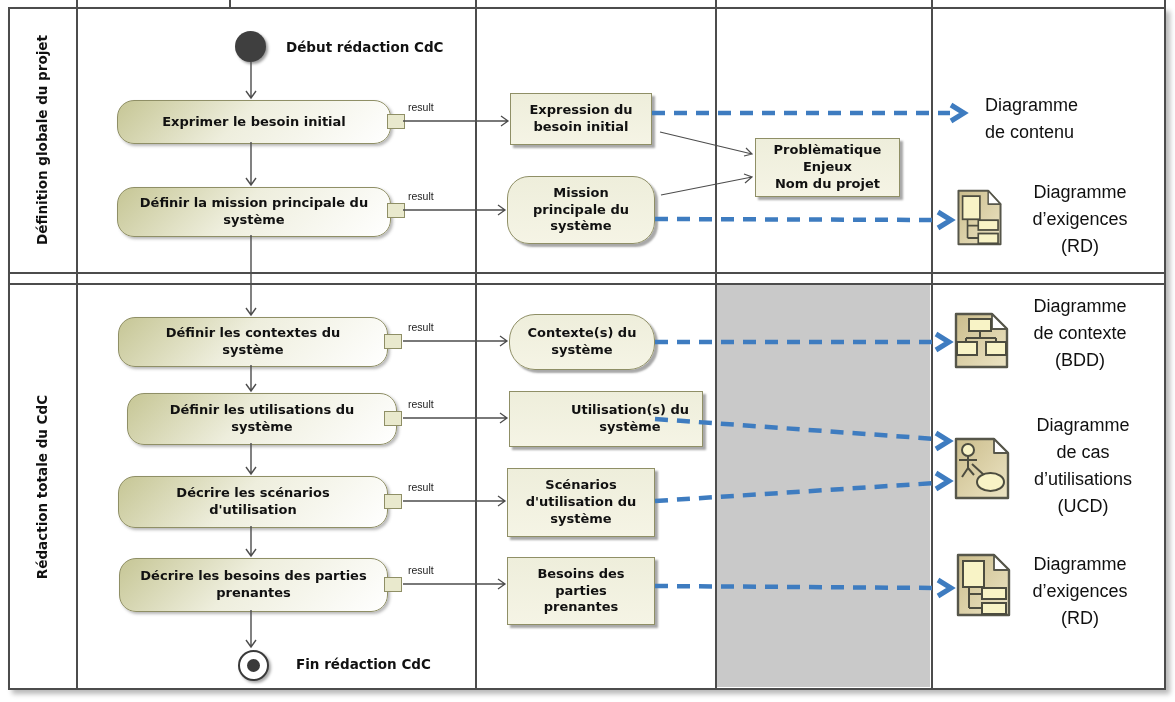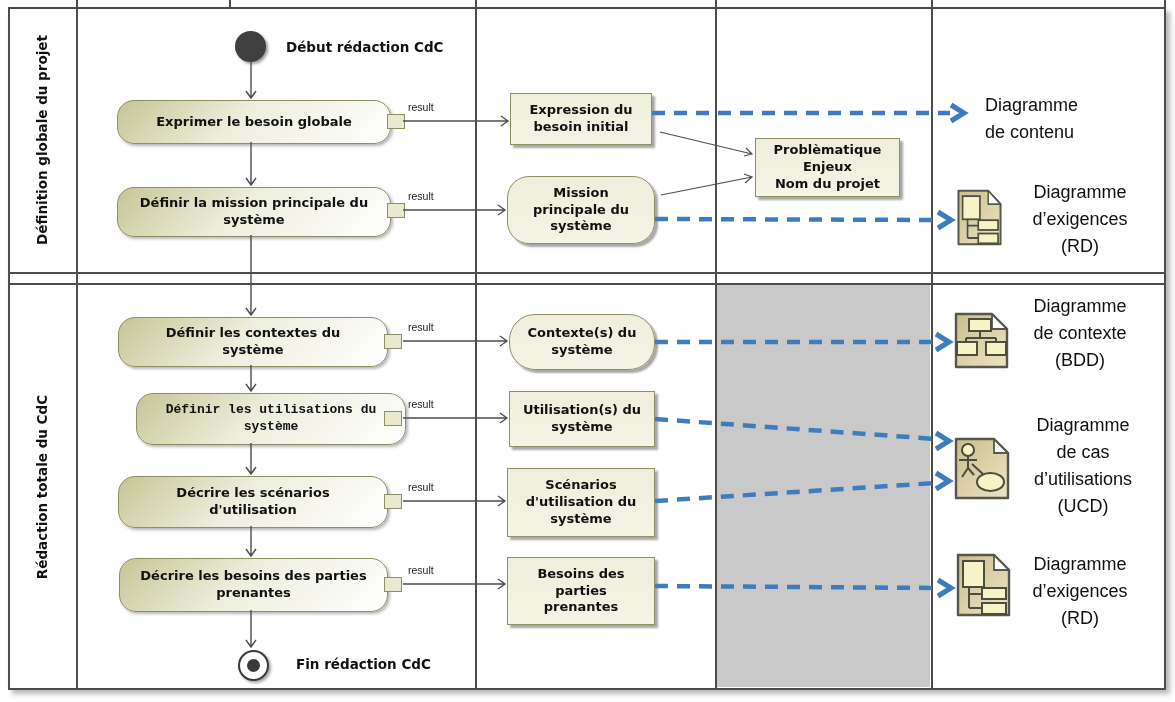--- a/index.html
+++ b/index.html
@@ -67,26 +67,26 @@
   <div class="lane-label" style="left:-88px;top:130px;width:260px;">Définition globale du projet</div>
   <div class="lane-label" style="left:-88px;top:477px;width:260px;">Rédaction totale du CdC</div>
 
   <div class="initial-node"></div>
   <div class="node-label" style="left:286px;top:39px;">Début rédaction CdC</div>
   <div class="final-outer">
       <div class="final-inner"></div>
     </div>
   <div class="node-label" style="left:296px;top:656px;">Fin rédaction CdC</div>
 
-  <div class="action" style="left:117px;top:100px;width:272px;height:42px;">Exprimer le besoin globale</div>
+  <div class="action" style="left:117px;top:100px;width:272px;height:42px;">Exprimer le besoin initial</div>
   <div class="action" style="left:117px;top:187px;width:272px;height:48px;">Définir la mission principale du
 système</div>
   <div class="action" style="left:118px;top:317px;width:268px;height:48px;">Définir les contextes du
 système</div>
-  <div class="action" style="left:136px;top:393px;width:268px;height:50px;font-family:Liberation Mono, monospace;">Définir les utilisations du
+  <div class="action" style="left:127px;top:393px;width:268px;height:50px;">Définir les utilisations du
 système</div>
   <div class="action" style="left:118px;top:476px;width:268px;height:50px;">Décrire les scénarios
 d'utilisation</div>
   <div class="action" style="left:119px;top:558px;width:267px;height:52px;">Décrire les besoins des parties
 prenantes</div>
 
   <div class="pin" style="left:387px;top:114px;"></div>
   <div class="pin" style="left:387px;top:203px;"></div>
   <div class="pin" style="left:384px;top:334px;"></div>
   <div class="pin" style="left:384px;top:411px;"></div>
@@ -99,21 +99,21 @@
   <div class="pin-label" style="left:408px;top:481px;">result</div>
   <div class="pin-label" style="left:408px;top:564px;">result</div>
 
   <div class="artifact" style="left:510px;top:93px;width:140px;height:50px;">Expression du
 besoin initial</div>
   <div class="artifact" style="left:507px;top:176px;width:146px;height:66px;border-radius:22px;">Mission
 principale du
 système</div>
   <div class="artifact" style="left:509px;top:314px;width:144px;height:54px;border-radius:26px;">Contexte(s) du
 système</div>
-  <div class="artifact" style="left:509px;top:391px;width:144px;height:54px;">Utilisation(s) du
+  <div class="artifact" style="left:509px;top:391px;width:144px;height:54px;padding-left:48px;">Utilisation(s) du
 système</div>
   <div class="artifact" style="left:507px;top:468px;width:146px;height:67px;">Scénarios
 d'utilisation du
 système</div>
   <div class="artifact" style="left:507px;top:549px;width:146px;height:66px;margin-top:8px;">Besoins des
 parties
 prenantes</div>
 
   <div class="artifact" style="left:755px;top:138px;width:143px;height:57px;">Problèmatique
 Enjeux

